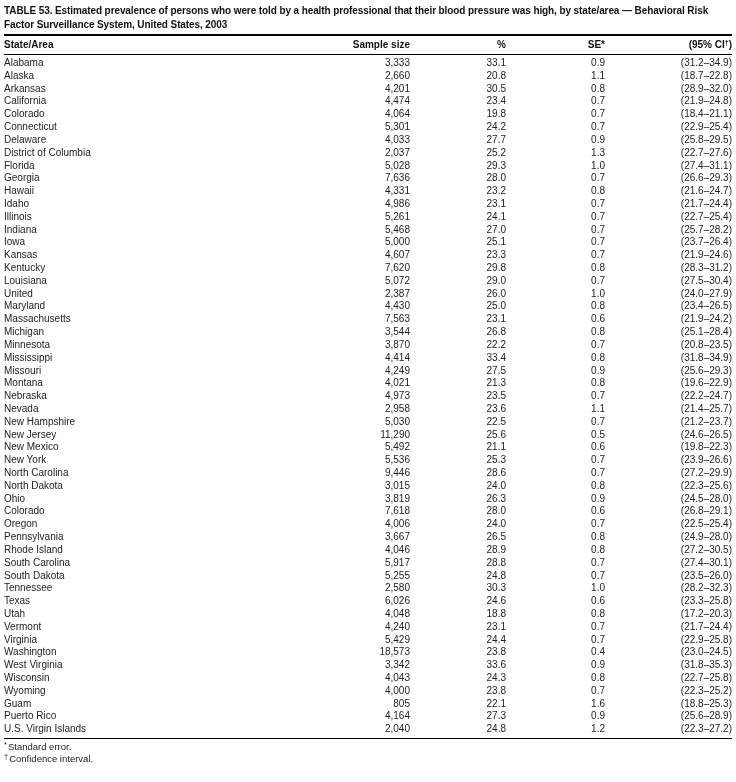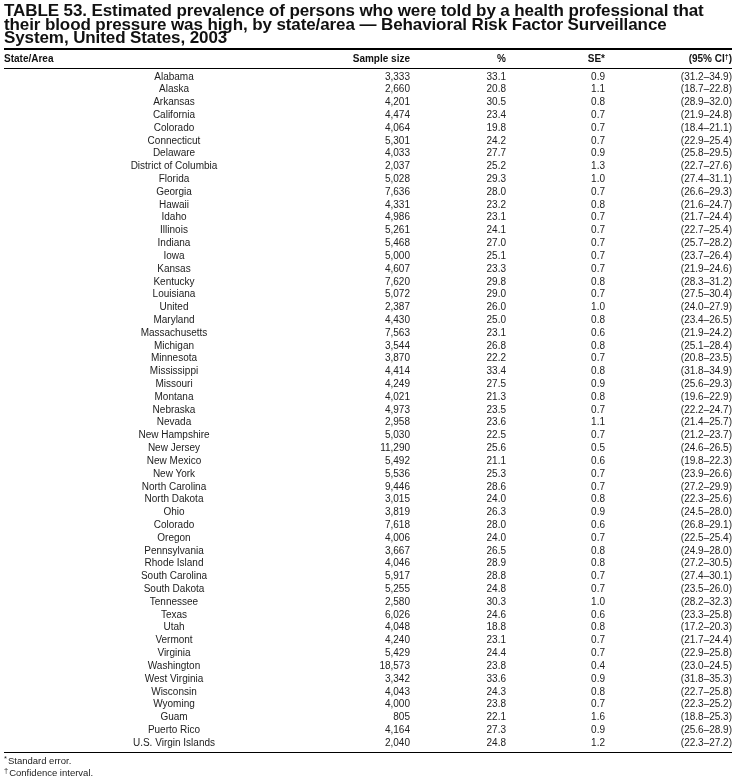--- a/index.html
+++ b/index.html
@@ -12,21 +12,21 @@
     font-family: "Liberation Sans", "DejaVu Sans", sans-serif;
     color: #1a1a1a;
     -webkit-font-smoothing: antialiased;
   }
   .page {
     width: 728px;
     margin: 0 auto;
     padding-top: 4px;
   }
   .table-title {
-    font-size: 17px;
+    font-size: 10px;
     line-height: 13.5px;
     font-weight: bold;
     color: #111111;
     letter-spacing: -0.1px;
   }
   table.data-table {
     width: 728px;
     border-collapse: collapse;
     table-layout: fixed;
     margin-top: 3px;
@@ -56,21 +56,21 @@
   }
   table.data-table tbody { }
   table.data-table td {
     font-size: 10px;
     line-height: 12.82px;
     padding: 0;
     white-space: nowrap;
     overflow: hidden;
     color: #222222;
   }
-  td.c-state { text-align: center; padding-left: 1px; margin-left: 32px; }
+  td.c-state { text-align: left; padding-left: 1px; margin-left: 32px; }
   td.c-num   { text-align: right; padding-right: 2px; }
   table.data-table tbody tr:first-child td { padding-top: 2px; }
   table.data-table tbody tr:last-child td { padding-bottom: 2px; }
   table.data-table tbody {
     border-bottom: 1.5px solid #000000;
   }
   .footnotes {
     margin-top: 2px;
     font-size: 9.5px;
     line-height: 12px;

